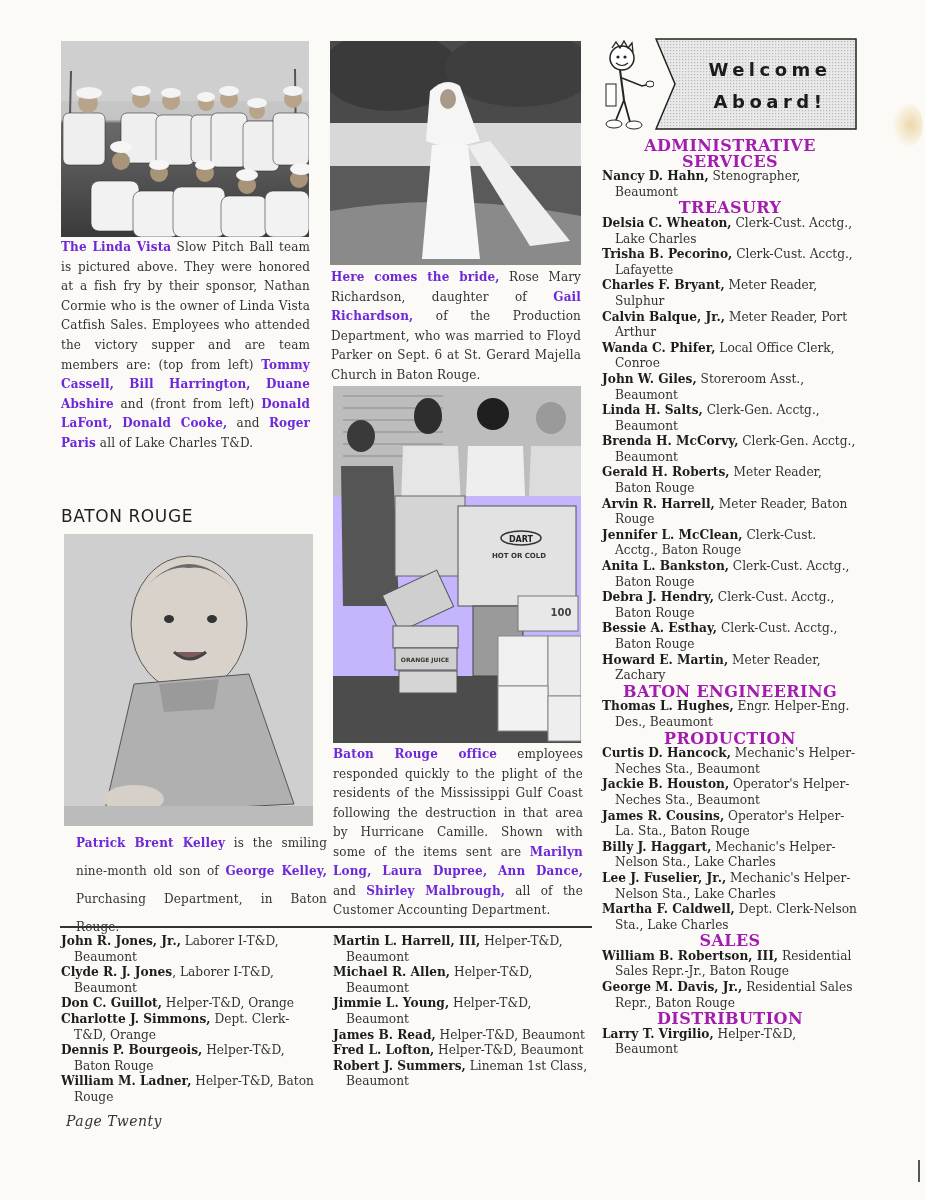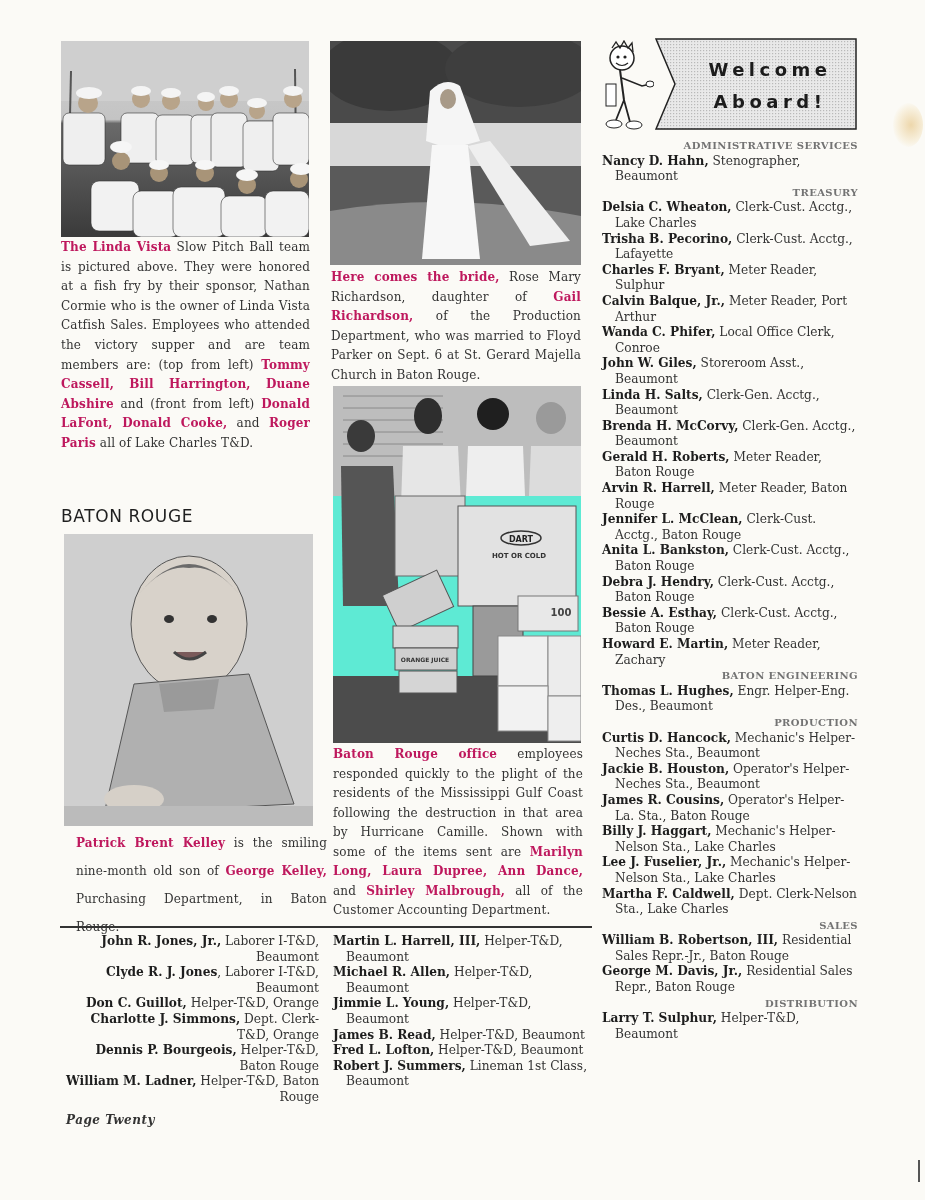--- a/index.html
+++ b/index.html
@@ -13,34 +13,34 @@
   .photo {
     position: absolute; overflow: hidden;
     background: #9a9a9a;
   }
   .caption {
     position: absolute;
     font-size: 12px; line-height: 19.6px;
     text-align: justify; letter-spacing: 0.15px;
     color: #333;
   }
-  .caption b { color: #be185d; }
+  .caption b { color: #6d28d9; }
   .heading-br {
     position: absolute; left: 61px; top: 506px;
     font-family: "DejaVu Sans", sans-serif; font-weight: 500;
     font-size: 17px; letter-spacing: 0.6px; color: #1f1f1f;
   }
   .rule { position: absolute; left: 60px; top: 926px; width: 532px; height: 1.6px; background: #333; }
   .list { position: absolute; font-size: 12.2px; line-height: 15.6px; color: #333; }
   .entry { margin: 0; padding-left: 13px; text-indent: -13px; }
   .entry .nm { font-weight: bold; color: #1d1d1d; }
-  .sect { text-align: right; font-weight: bold; letter-spacing: 0.4px; color: #737373; font-size: 10px; }
+  .sect { text-align: center; font-weight: bold; letter-spacing: 0.4px; color: #a21caf; font-size: 16px; }
   .footer {
     position: absolute; left: 66px; top: 1113px;
-    font-style: italic; font-size: 12px; color: #333; letter-spacing: 0.5px; font-weight: bold;
+    font-style: italic; font-size: 14px; color: #333; letter-spacing: 0.5px;
   }
   .banner {
     position: absolute; left: 655px; top: 38px; width: 202px; height: 92px;
   }
   .banner-text {
     position: absolute; left: 35px; top: 16px; width: 160px;
     font-family: "DejaVu Sans", sans-serif; font-weight: bold; font-size: 18px;
     letter-spacing: 4.5px; line-height: 32px; text-align: center; color: #1b1b1b;
   }
   .stain {
@@ -123,21 +123,21 @@
     <path d="M0 170 Q 120 150 251 175 L251 224 L0 224 Z" fill="#8a8a8a"></path>
     <path d="M100 50 Q 115 35 130 45 L 150 100 L 120 108 L 96 100 Z" fill="#f5f5f5"></path>
     <ellipse cx="118" cy="58" rx="8" ry="10" fill="#a89a88"></ellipse>
     <path d="M102 104 L 138 104 L 150 218 L 92 218 Z" fill="#f7f7f7"></path>
     <path d="M138 105 L 200 205 L 240 200 L 160 100 Z" fill="#efefef"></path>
   </svg>
 </div>
 
 <div class="caption" style="left:331px; top:268px; width:250px;"><b>Here comes the bride,</b><span> Rose Mary Richardson, daughter of </span><b>Gail Richardson,</b><span> of the Production Department, who was married to Floyd Parker on Sept. 6 at St. Gerard Majella Church in Baton Rouge.</span></div>
 
-<div class="photo" style="left:333px; top:386px; width:248px; height:357px; background:#5eead4;">
+<div class="photo" style="left:333px; top:386px; width:248px; height:357px; background:#c4b5fd;">
   <svg width="248" height="357">
     <rect width="248" height="110" fill="#bdbdbd"></rect>
     <g stroke="#8a8a8a" stroke-width="1">
       <line x1="10" y1="10" x2="110" y2="10"></line>
         <line x1="10" y1="22" x2="110" y2="22"></line>
       <line x1="10" y1="34" x2="110" y2="34"></line>
         <line x1="10" y1="46" x2="110" y2="46"></line>
       <line x1="10" y1="58" x2="110" y2="58"></line>
         <line x1="10" y1="70" x2="110" y2="70"></line>
     </g>
@@ -188,21 +188,21 @@
     <path d="M95 150 L 155 145 L 150 175 L 100 178 Z" fill="#9a9a9a"></path>
     <ellipse cx="70" cy="265" rx="30" ry="14" fill="#d6d0c8"></ellipse>
     <rect x="0" y="272" width="249" height="20" fill="#bbbbbb"></rect>
   </svg>
 </div>
 
 <div class="caption" style="left:76px; top:829px; width:251px; line-height:28px;"><b>Patrick Brent Kelley</b><span> is the smiling nine-month old son of </span><b>George Kelley,</b><span> Purchasing Department, in Baton Rouge.</span></div>
 
 <div class="rule"></div>
 
-<div class="list" style="left:61px; top:934px; width:258px;text-align:right;">
+<div class="list" style="left:61px; top:934px; width:258px;">
     <p class="entry"><span class="nm">John R. Jones, Jr.,</span><span> Laborer I-T&amp;D, Beaumont</span></p>
     <p class="entry"><span class="nm">Clyde R. J. Jones</span><span>, Laborer I-T&amp;D, Beaumont</span></p>
     <p class="entry"><span class="nm">Don C. Guillot,</span><span> Helper-T&amp;D, Orange</span></p>
     <p class="entry"><span class="nm">Charlotte J. Simmons,</span><span> Dept. Clerk-T&amp;D, Orange</span></p>
     <p class="entry"><span class="nm">Dennis P. Bourgeois,</span><span> Helper-T&amp;D, Baton Rouge</span></p>
     <p class="entry"><span class="nm">William M. Ladner,</span><span> Helper-T&amp;D, Baton Rouge</span></p>
   </div>
 <div class="list" style="left:333px; top:934px; width:258px;">
     <p class="entry"><span class="nm">Martin L. Harrell, III,</span><span> Helper-T&amp;D, Beaumont</span></p>
     <p class="entry"><span class="nm">Michael R. Allen,</span><span> Helper-T&amp;D, Beaumont</span></p>
@@ -270,19 +270,19 @@
     <p class="entry"><span class="nm">Curtis D. Hancock,</span><span> Mechanic's Helper-Neches Sta., Beaumont</span></p>
     <p class="entry"><span class="nm">Jackie B. Houston,</span><span> Operator's Helper-Neches Sta., Beaumont</span></p>
     <p class="entry"><span class="nm">James R. Cousins,</span><span> Operator's Helper-La. Sta., Baton Rouge</span></p>
     <p class="entry"><span class="nm">Billy J. Haggart,</span><span> Mechanic's Helper-Nelson Sta., Lake Charles</span></p>
     <p class="entry"><span class="nm">Lee J. Fuselier, Jr.,</span><span> Mechanic's Helper-Nelson Sta., Lake Charles</span></p>
     <p class="entry"><span class="nm">Martha F. Caldwell,</span><span> Dept. Clerk-Nelson Sta., Lake Charles</span></p>
     <div class="sect">SALES</div>
     <p class="entry"><span class="nm">William B. Robertson, III,</span><span> Residential Sales Repr.-Jr., Baton Rouge</span></p>
     <p class="entry"><span class="nm">George M. Davis, Jr.,</span><span> Residential Sales Repr., Baton Rouge</span></p>
     <div class="sect">DISTRIBUTION</div>
-    <p class="entry"><span class="nm">Larry T. Sulphur,</span><span> Helper-T&amp;D, Beaumont</span></p>
+    <p class="entry"><span class="nm">Larry T. Virgilio,</span><span> Helper-T&amp;D, Beaumont</span></p>
   </div>
 
 <div class="footer">Page Twenty</div>
 
 <div class="stain"></div>
 <div class="edge-mark"></div>
 
 </body></html>

